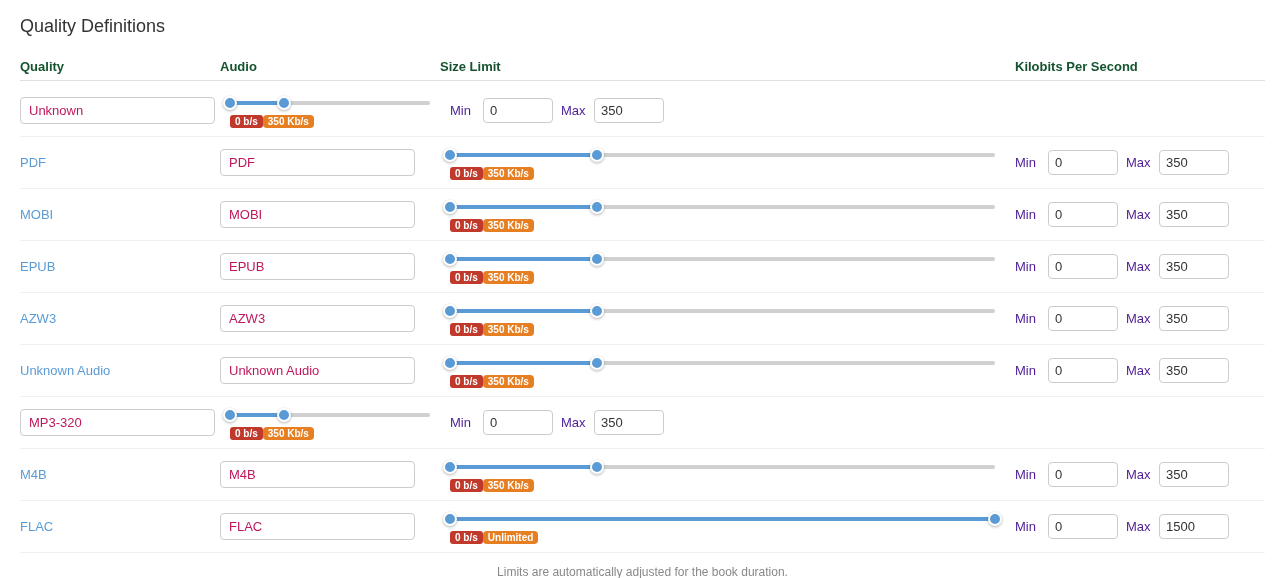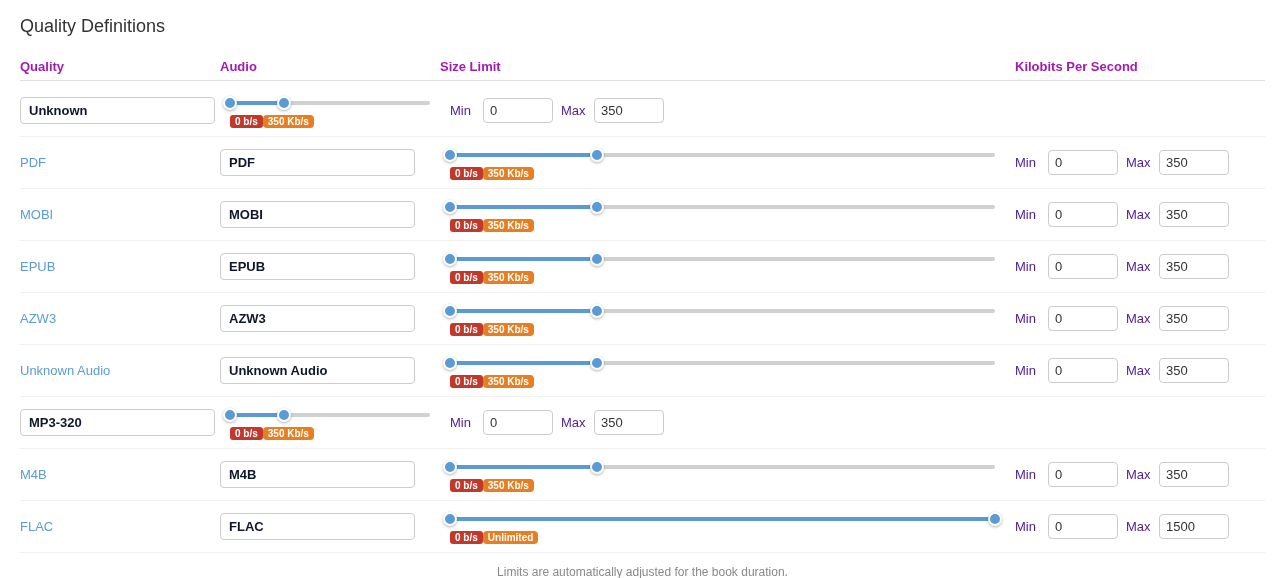--- a/index.html
+++ b/index.html
@@ -19,21 +19,21 @@
     .table-header {
       display: grid;
       grid-template-columns: 200px 220px 1fr 260px;
       padding: 6px 0;
       border-bottom: 1px solid #e0e0e0;
       margin-bottom: 4px;
     }
     .table-header span {
       font-weight: 600;
       font-size: 13px;
-      color: #a21caf;
+      color: #14532d;
     }
     .table-header .kbps-header {
       padding-left: 10px;
     }
     .row {
       display: grid;
       grid-template-columns: 200px 220px 1fr 260px;
       align-items: center;
       padding: 8px 0;
       border-bottom: 1px solid #f0f0f0;
@@ -41,23 +41,22 @@
     .quality-label {
       color: #5b9bd5;
       font-size: 13px;
     }
     .title-input {
       width: 195px;
       padding: 5px 8px;
       border: 1px solid #ccc;
       border-radius: 4px;
       font-size: 13px;
-      color: #0f172a;
+      color: #be185d;
       outline: none;
-      font-weight: bold;
     }
     .slider-cell {
       display: flex;
       flex-direction: column;
       padding: 0 10px;
     }
     .slider-track-container {
       position: relative;
       width: 100%;
       height: 20px;

